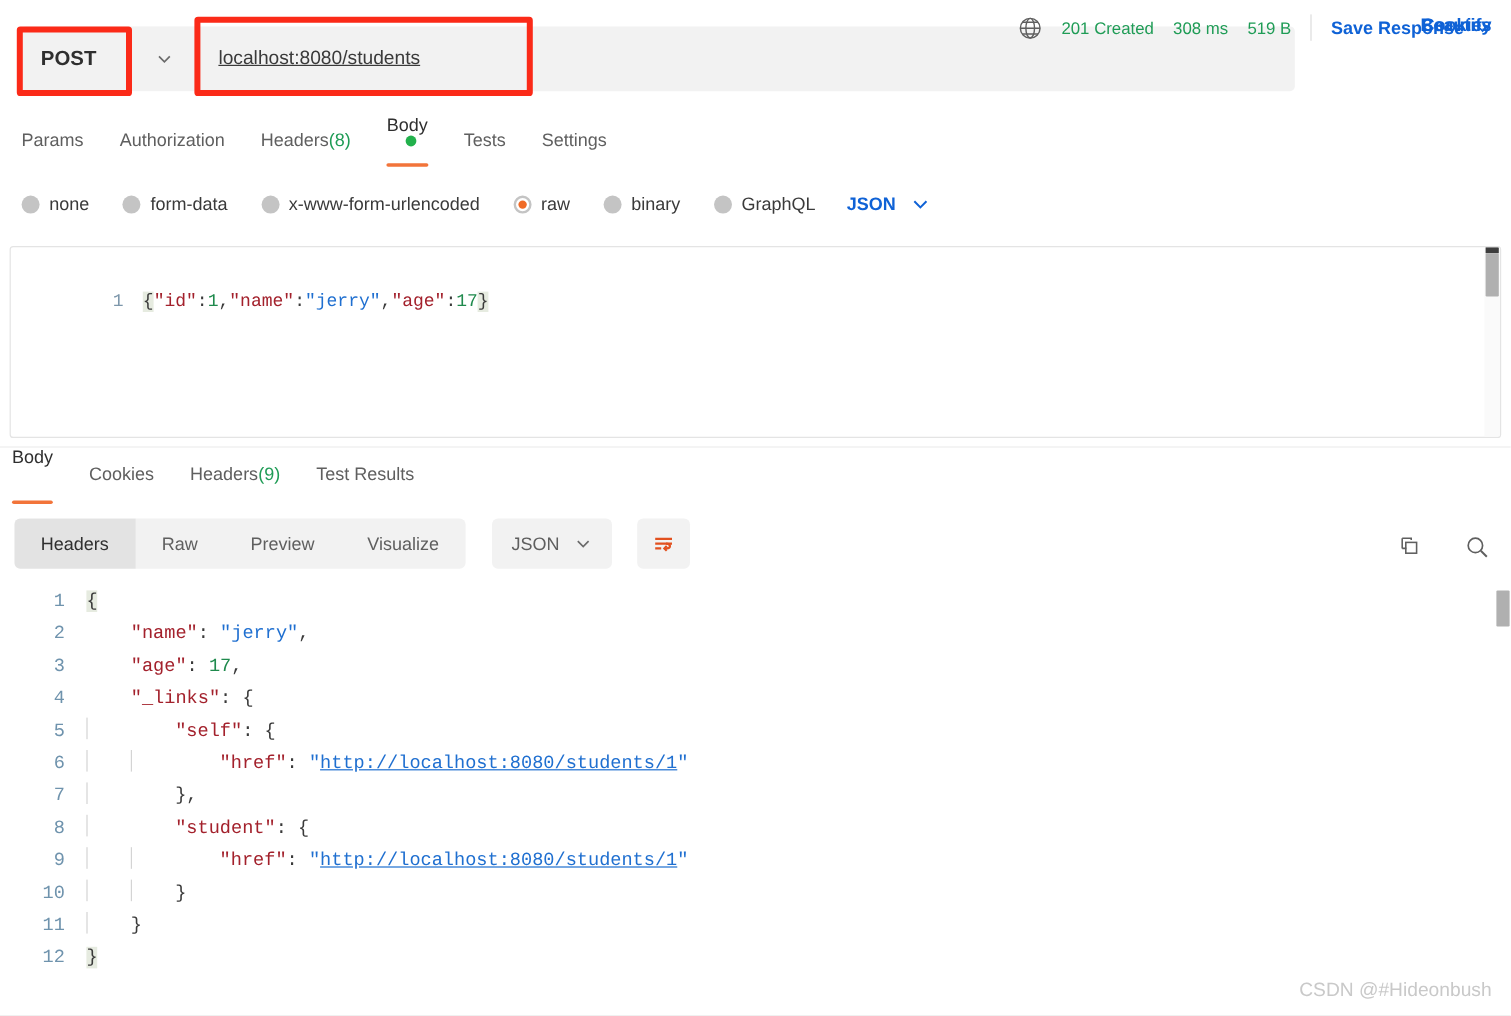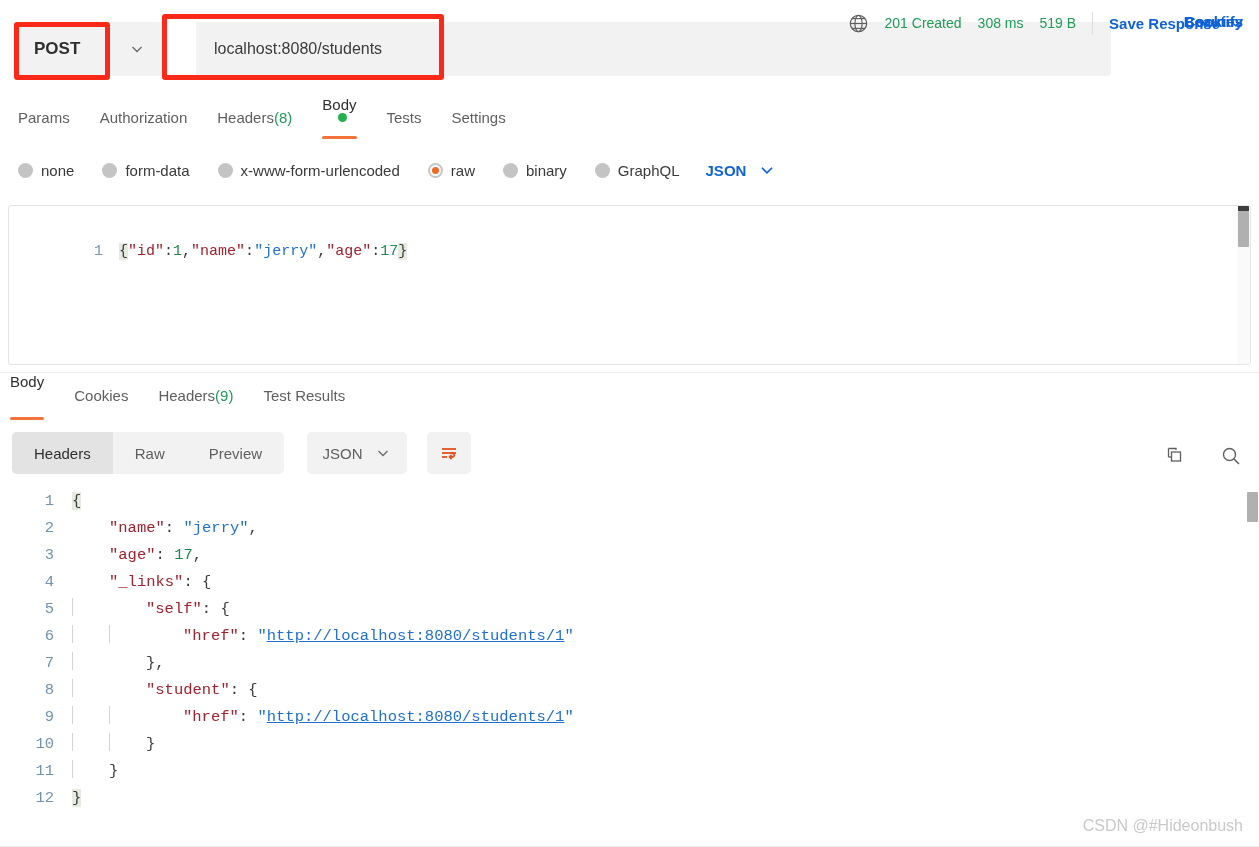--- a/index.html
+++ b/index.html
@@ -9,21 +9,21 @@
     font-family: "Liberation Sans", sans-serif;
     color: #2f2f2f;
     overflow: hidden;
   }
   .app { position: relative; width: 1259px; height: 847px; background:#fff; }
 
   
   .url-bar {
     position: absolute; left: 0; top: 0; width: 1259px; height: 98px;
     background: #ffffff;
-    display: flex; align-items: center; gap: 32px;
+    display: flex; align-items: center;
   }
   .method-wrap {
     position: relative;
     margin-left: 18px;
     display: flex; align-items: center;
     height: 54px;
   }
   .method-box {
     width: 92px; height: 54px;
     background: #f2f2f2;
@@ -36,21 +36,21 @@
     width: 54px; height: 54px; background:#f2f2f2;
     display:flex; align-items:center; justify-content:center;
   }
   .url-input {
     height: 54px;
     width: 915px;
     background:#f2f2f2;
     display:flex; align-items:center;
     padding-left: 18px;
     font-size: 16px; color:#3a3a3a;
-    border-top-right-radius:4px; border-bottom-right-radius:4px;
+    border-top-right-radius:4px; border-bottom-right-radius:4px;text-decoration:underline;
   }
   .send-group {
     position:absolute; right:19px; top:22px;
     display:flex; align-items:center;
     background:#0f79f0; border-radius:4px;
     height:54px;
     overflow:hidden;
   }
   .send-btn {
     height:54px; padding:0 30px;
@@ -355,20 +355,21 @@
           <path d="M3.5 6 L8 10.5 L12.5 6" fill="none" stroke="#0f62d6" stroke-width="1.5"></path>
         </svg>
     </span>
   </div>
 
   <div class="fmt-bar">
     <span class="seg" id="fmt-tabs">
         <div class="seg-item active">Headers</div>
         <div class="seg-item">Raw</div>
         <div class="seg-item">Preview</div>
+        <div class="seg-item">Visualize</div>
       </span>
     <span class="fmt-json">
       <span>JSON</span>
       <svg width="16" height="16" viewBox="0 0 16 16">
           <path d="M3.5 6 L8 10.5 L12.5 6" fill="none" stroke="#6b6b6b" stroke-width="1.4"></path>
         </svg>
     </span>
     <span class="wrap-btn">
       <svg width="22" height="22" viewBox="0 0 22 22">
         <line x1="4" y1="7" x2="18" y2="7" stroke="#e2511f" stroke-width="1.8"></line>

